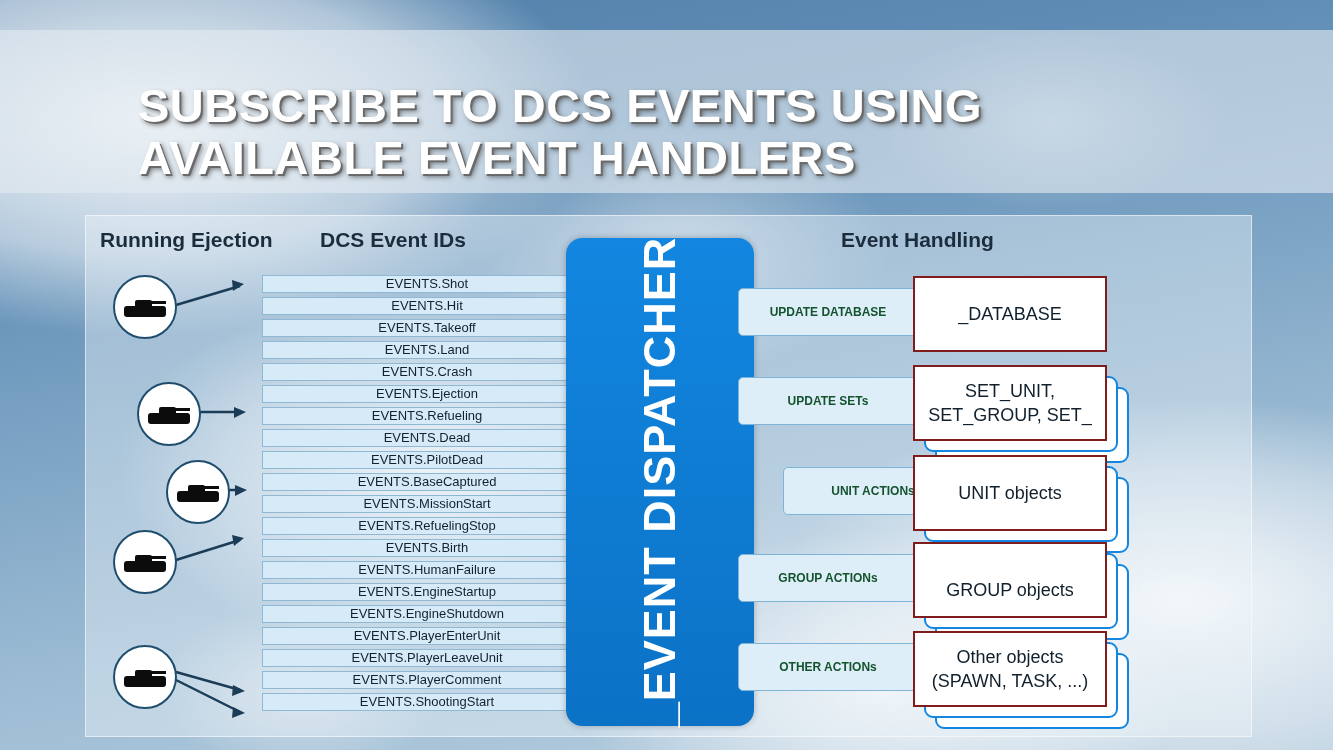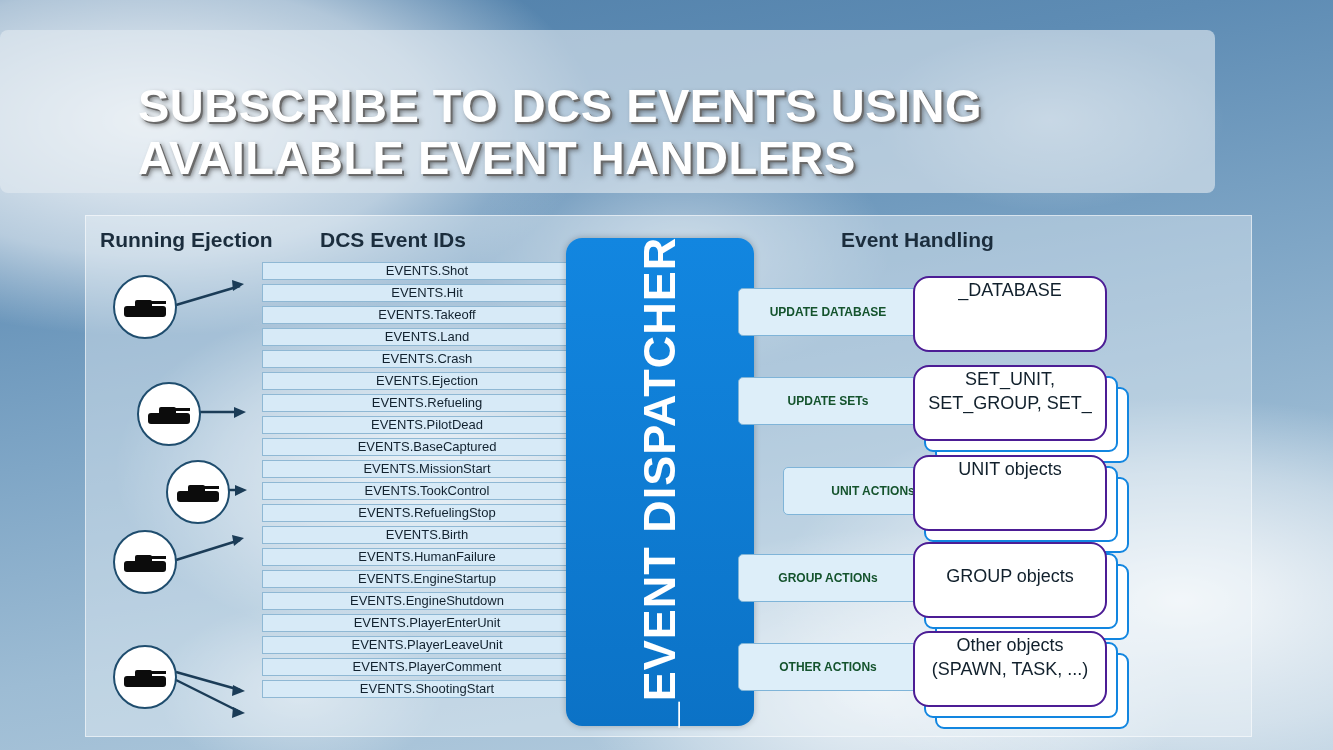--- a/index.html
+++ b/index.html
@@ -20,23 +20,22 @@
       linear-gradient(170deg,#4f7ea8 0%, #5e8cb4 22%, #7fa6c6 48%, #9dbcd4 70%, #b9cfe0 100%);
   }
   #sky:after{
     content:"";position:absolute;inset:0;
     background:
       radial-gradient(ellipse 250px 130px at 1050px 120px, rgba(255,255,255,0.35) 0%, rgba(255,255,255,0) 70%),
       radial-gradient(ellipse 200px 120px at 300px 690px, rgba(255,255,255,0.5) 0%, rgba(255,255,255,0) 72%);
   }
   
   #title-banner{
-    position:absolute;left:0;top:30px;width:1215px;height:163px;
+    position:absolute;left:0;top:30px;width:1333px;height:163px;
     background:rgba(226,234,241,0.62);
-    border-radius:8px;
   }
   #title-text{
     position:absolute;left:138px;top:50px;width:1100px;
     color:#ffffff;
     font-size:47px;line-height:52px;font-weight:bold;letter-spacing:0.5px;
     text-shadow:2px 2px 0 #6a6a6a, 3px 3px 5px rgba(60,60,60,0.65);
   }
   
   #panel{
     position:absolute;left:85px;top:215px;width:1165px;height:520px;
@@ -44,21 +43,21 @@
     border:1px solid rgba(255,255,255,0.55);
   }
   .col-head{
     position:absolute;color:#1b2d3d;font-weight:bold;font-size:21px;
   }
   #head-running{left:100px;top:228px;}
   #head-ids{left:320px;top:228px;}
   #head-handling{left:841px;top:228px;}
 
   
-  #event-list{position:absolute;left:246px;top:262px;width:330px;padding-left:16px;}
+  #event-list{position:absolute;left:246px;top:275px;width:330px;padding-left:16px;}
   .evt{
     position:relative;height:16px;margin-bottom:4px;
     background:#d7eaf7;border:1px solid #8fb8d4;
     color:#12222f;font-size:13px;line-height:16px;text-align:center;
   }
   .evt .arrow{
     position:absolute;right:-13px;top:-1px;width:0;height:0;
     border-top:9px solid transparent;border-bottom:9px solid transparent;
     border-left:13px solid #d7eaf7;
   }
@@ -82,23 +81,23 @@
     color:#14532d;font-size:12px;font-weight:bold;
     display:flex;align-items:center;justify-content:center;text-align:center;
   }
   .action-tag .arrow{
     position:absolute;right:-22px;top:-1px;width:0;height:0;
     border-top:24px solid transparent;border-bottom:24px solid transparent;
     border-left:22px solid #ddeef9;
   }
   .obj-card{
     position:absolute;width:190px;height:72px;
-    background:#ffffff;border:2px solid #4c1d95;border-radius:16px;
+    background:#ffffff;border:2px solid #7f1d1d;border-radius:0;
     color:#11202c;font-size:18px;
-    display:flex;align-items:flex-start;justify-content:center;text-align:center;
+    display:flex;align-items:center;justify-content:center;text-align:center;
     line-height:24px;
   }
   .stack-shadow{
     position:absolute;width:190px;height:72px;
     background:#ffffff;border:2px solid #1286e0;border-radius:9px;
   }
   
   .unit{
     position:absolute;width:60px;height:60px;border-radius:50%;
     background:#ffffff;border:2px solid #1f4d6e;
@@ -181,24 +180,24 @@
 </div>
 
 <div id="event-list">
     <div class="evt"><span>EVENTS.Shot</span><div class="arrow"></div></div>
     <div class="evt"><span>EVENTS.Hit</span><div class="arrow"></div></div>
     <div class="evt"><span>EVENTS.Takeoff</span><div class="arrow"></div></div>
     <div class="evt"><span>EVENTS.Land</span><div class="arrow"></div></div>
     <div class="evt"><span>EVENTS.Crash</span><div class="arrow"></div></div>
     <div class="evt"><span>EVENTS.Ejection</span><div class="arrow"></div></div>
     <div class="evt"><span>EVENTS.Refueling</span><div class="arrow"></div></div>
+    <div class="evt"><span>EVENTS.Dead</span><div class="arrow"></div></div>
     <div class="evt"><span>EVENTS.PilotDead</span><div class="arrow"></div></div>
     <div class="evt"><span>EVENTS.BaseCaptured</span><div class="arrow"></div></div>
     <div class="evt"><span>EVENTS.MissionStart</span><div class="arrow"></div></div>
-    <div class="evt"><span>EVENTS.TookControl</span><div class="arrow"></div></div>
     <div class="evt"><span>EVENTS.RefuelingStop</span><div class="arrow"></div></div>
     <div class="evt"><span>EVENTS.Birth</span><div class="arrow"></div></div>
     <div class="evt"><span>EVENTS.HumanFailure</span><div class="arrow"></div></div>
     <div class="evt"><span>EVENTS.EngineStartup</span><div class="arrow"></div></div>
     <div class="evt"><span>EVENTS.EngineShutdown</span><div class="arrow"></div></div>
     <div class="evt"><span>EVENTS.PlayerEnterUnit</span><div class="arrow"></div></div>
     <div class="evt"><span>EVENTS.PlayerLeaveUnit</span><div class="arrow"></div></div>
     <div class="evt"><span>EVENTS.PlayerComment</span><div class="arrow"></div></div>
     <div class="evt"><span>EVENTS.ShootingStart</span><div class="arrow"></div></div>
   </div>

